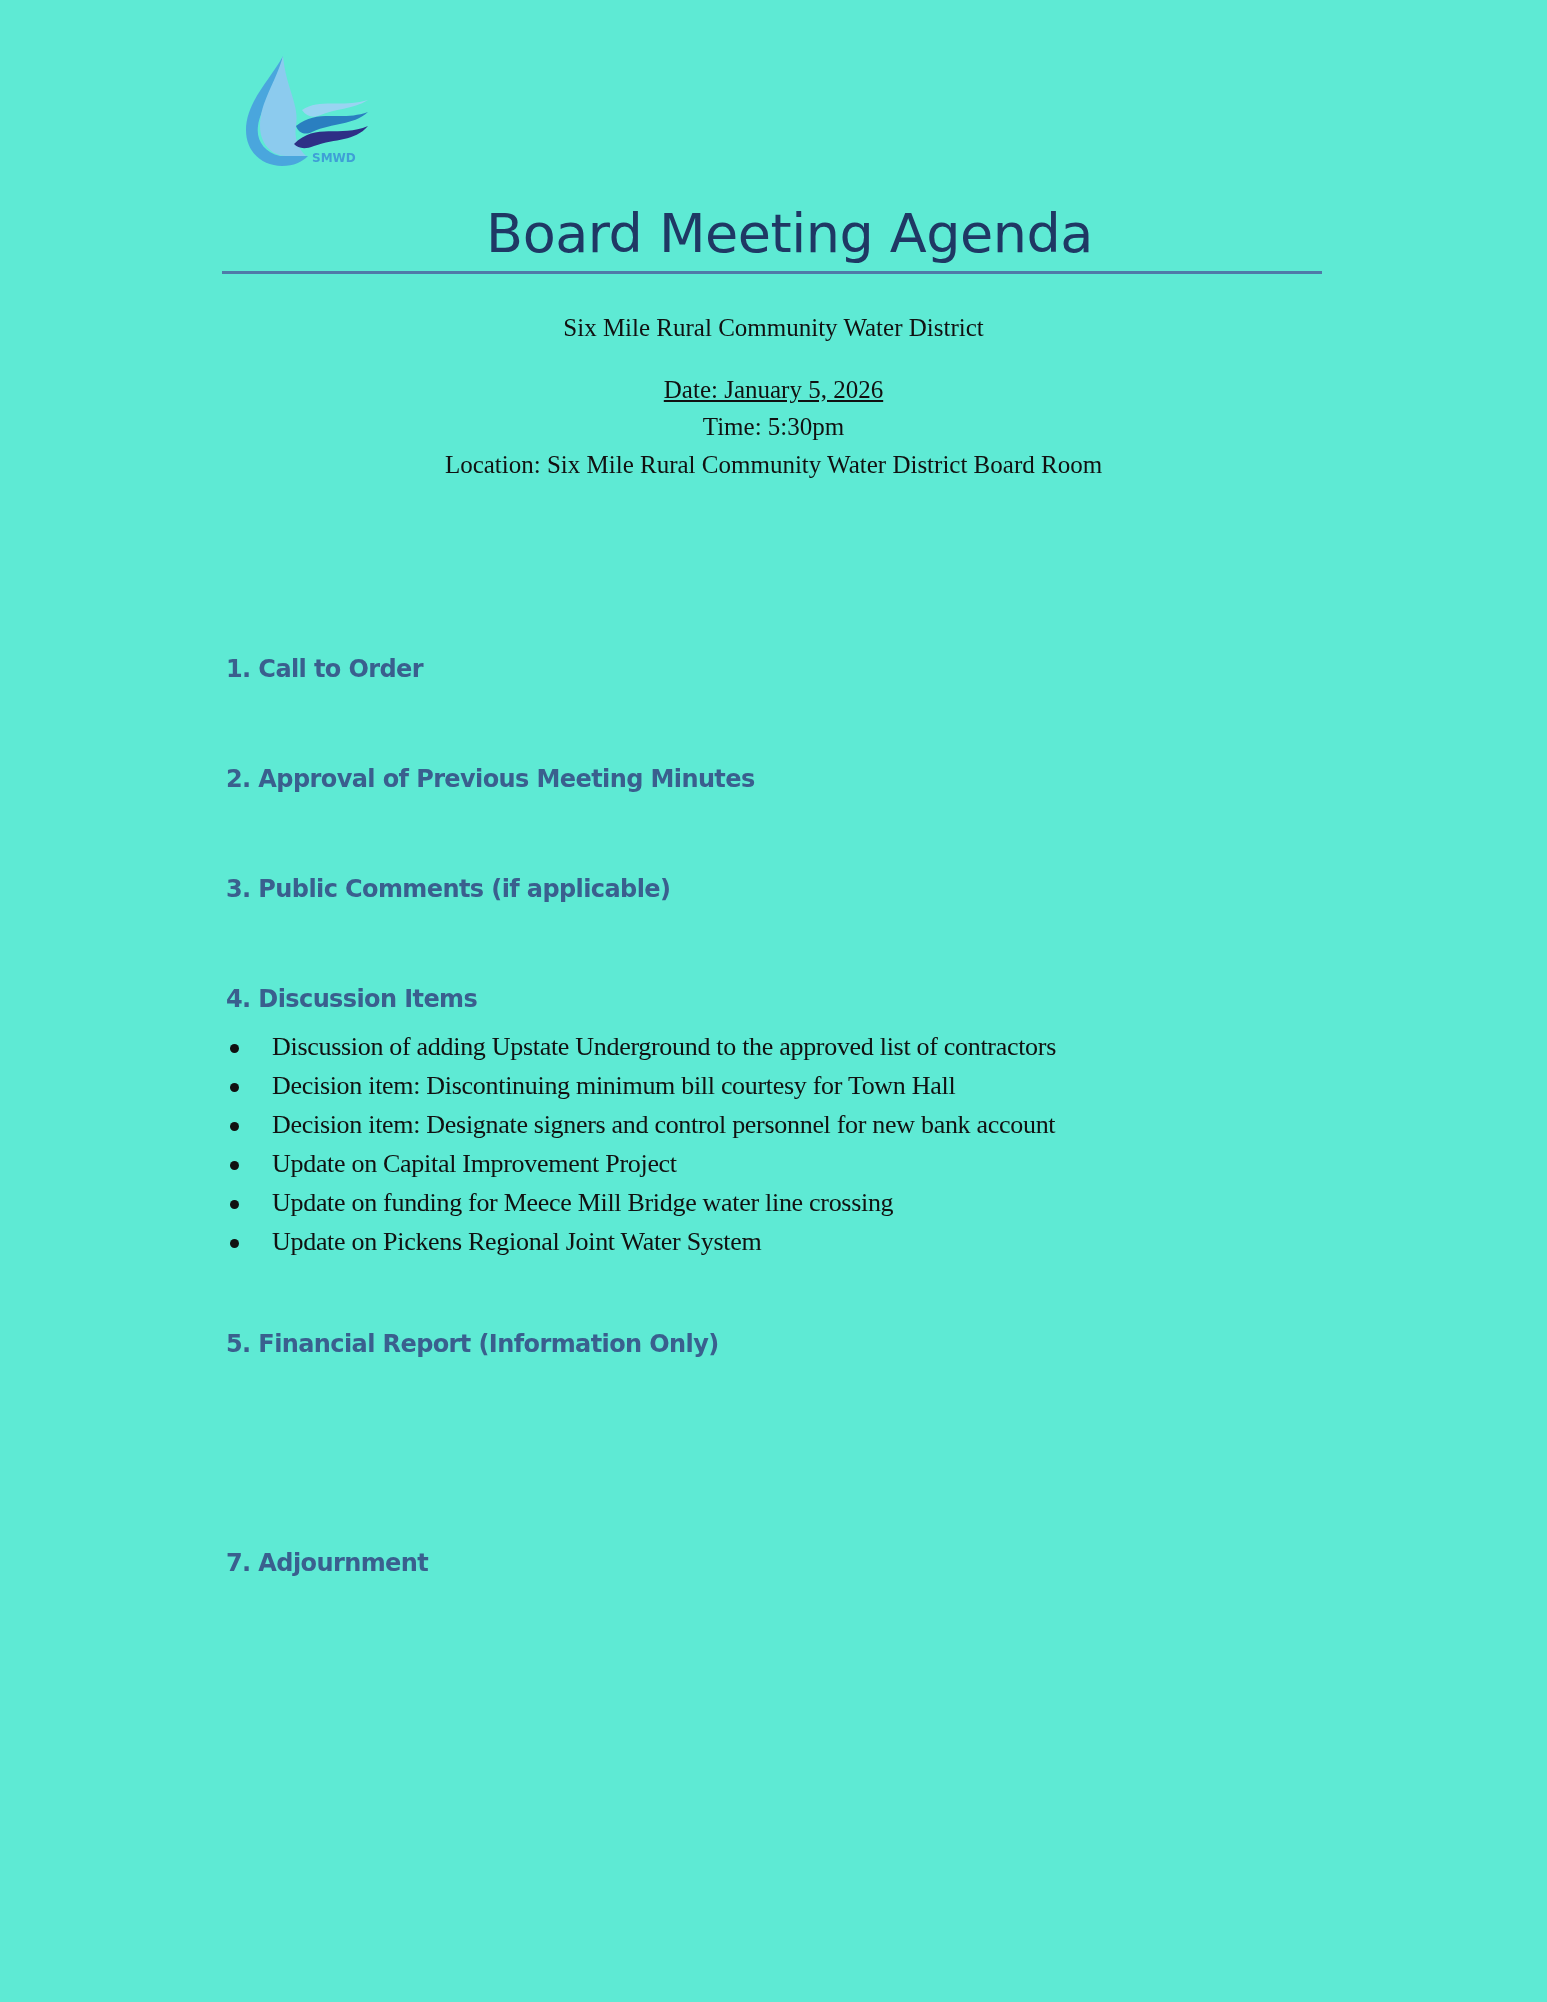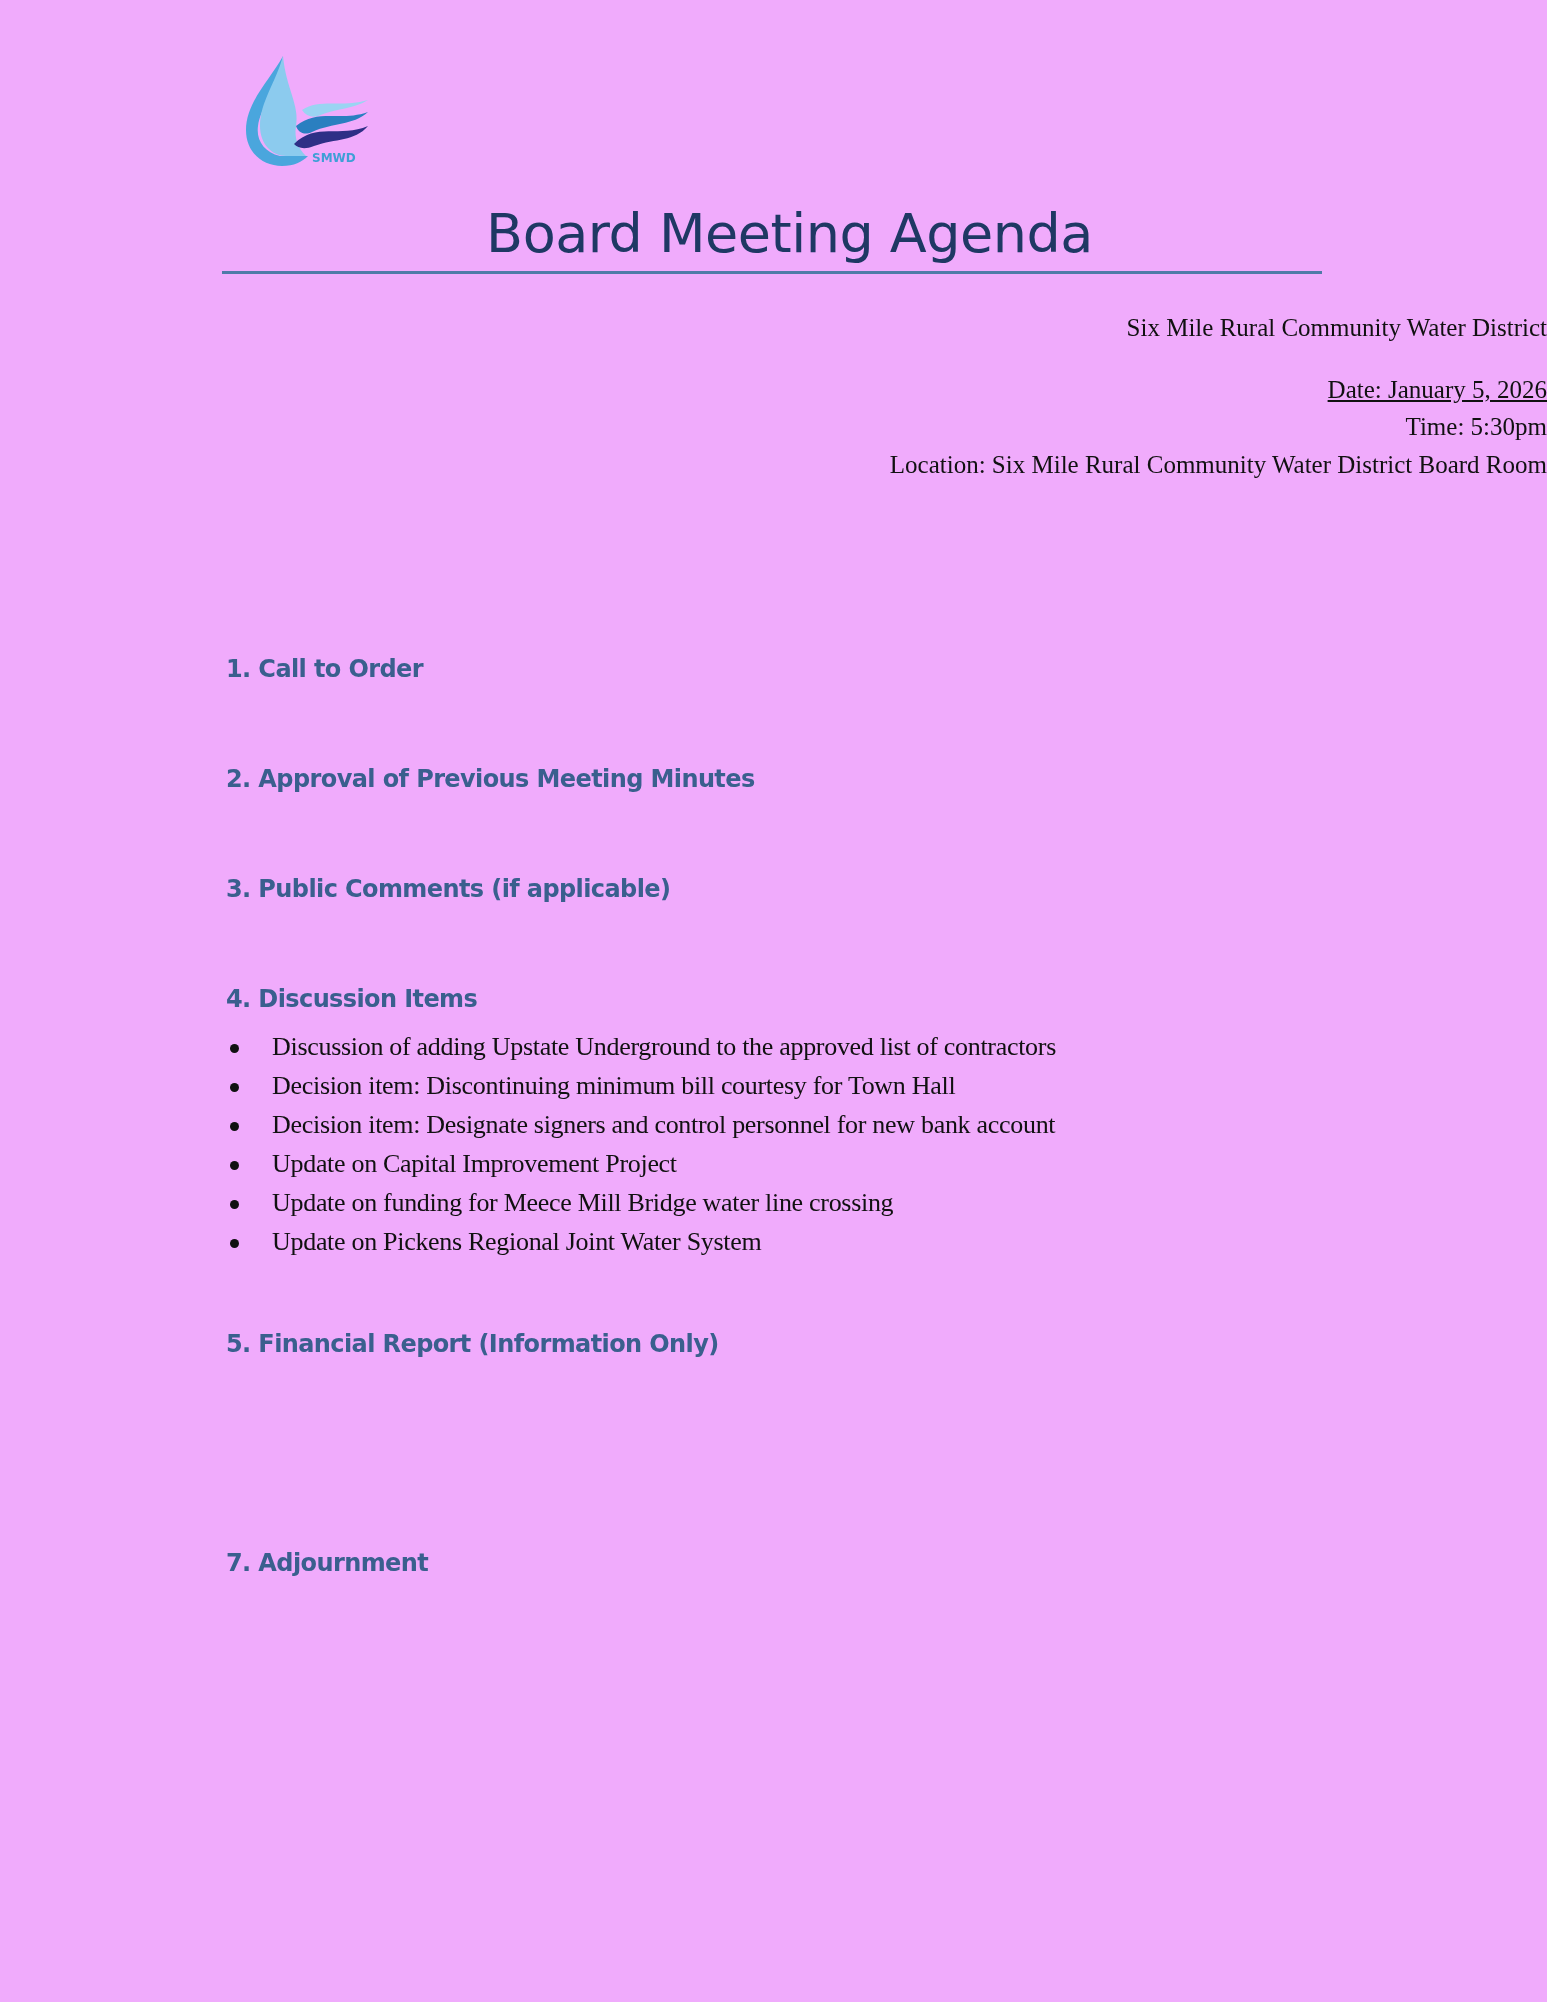--- a/index.html
+++ b/index.html
@@ -1,30 +1,30 @@
 <!DOCTYPE html>
 <html><head>
   <meta charset="utf-8">
   <style>
     html, body { margin: 0; padding: 0; background: #ffffff; }
     body { width: 1547px; height: 2002px; position: relative; overflow: hidden; }
-    .page { position: absolute; left: 0; top: 0; width: 1547px; height: 2002px; background: #f0abfc; }
+    .page { position: absolute; left: 0; top: 0; width: 1547px; height: 2002px; background: #5eead4; }
 
     .logo { position: absolute; left: 240px; top: 52px; width: 132px; height: 118px; }
     .logo svg { width: 132px; height: 118px; display: block; }
 
     .title {
       position: absolute; left: 0; width: 1547px; top: 183px;
       text-align: center; margin: 16px;
       font-family: "DejaVu Sans", sans-serif; font-weight: normal;
       font-size: 54px; line-height: 70px; color: #1f3864; letter-spacing: -0.5px;
     }
     .rule { position: absolute; left: 222px; top: 271px; width: 1100px; height: 3px; background: #4f7aa8; }
 
-    .meta { position: absolute; left: 0; width: 1547px; text-align: right;
+    .meta { position: absolute; left: 0; width: 1547px; text-align: center;
       font-family: "Liberation Serif", serif; font-size: 25px; color: #111; line-height: 30px; white-space: nowrap; }
     .meta.org { top: 313px; }
     .meta.date { top: 375px; text-decoration: underline; }
     .meta.time { top: 412px; }
     .meta.loc { top: 450px; font-family: Liberation Serif, serif; }
 
     .heading {
       position: absolute; left: 226px; margin: 0;
       font-family: "DejaVu Sans", sans-serif; font-weight: bold;
       font-size: 24px; line-height: 34px; color: #3a5f8e; white-space: nowrap; letter-spacing: -0.6px;

